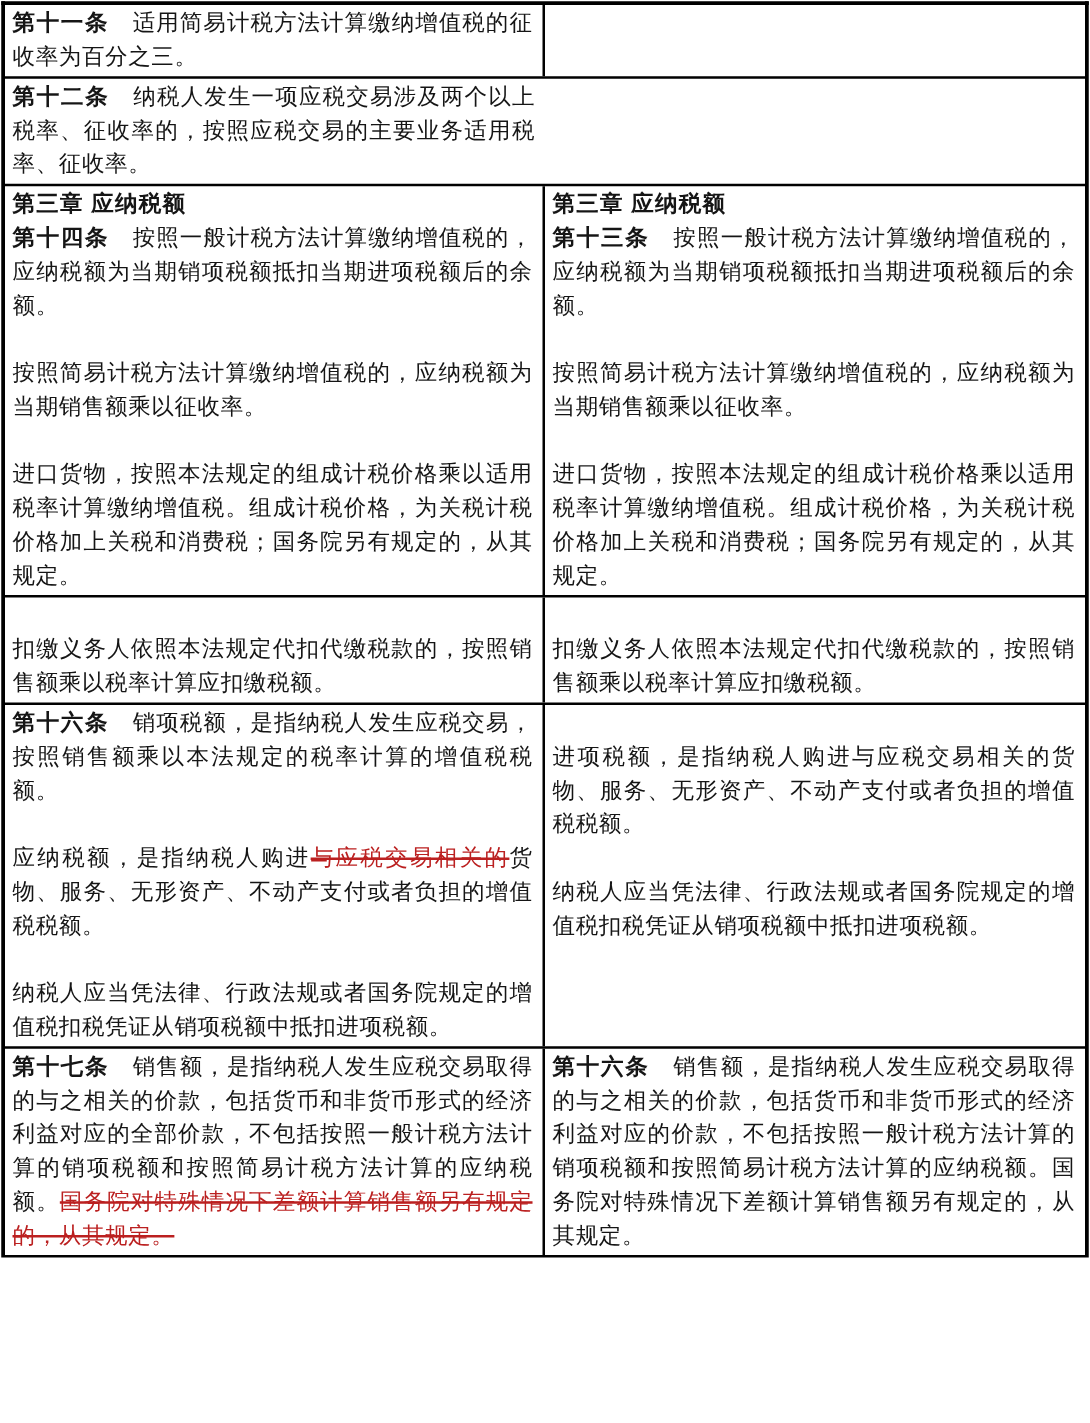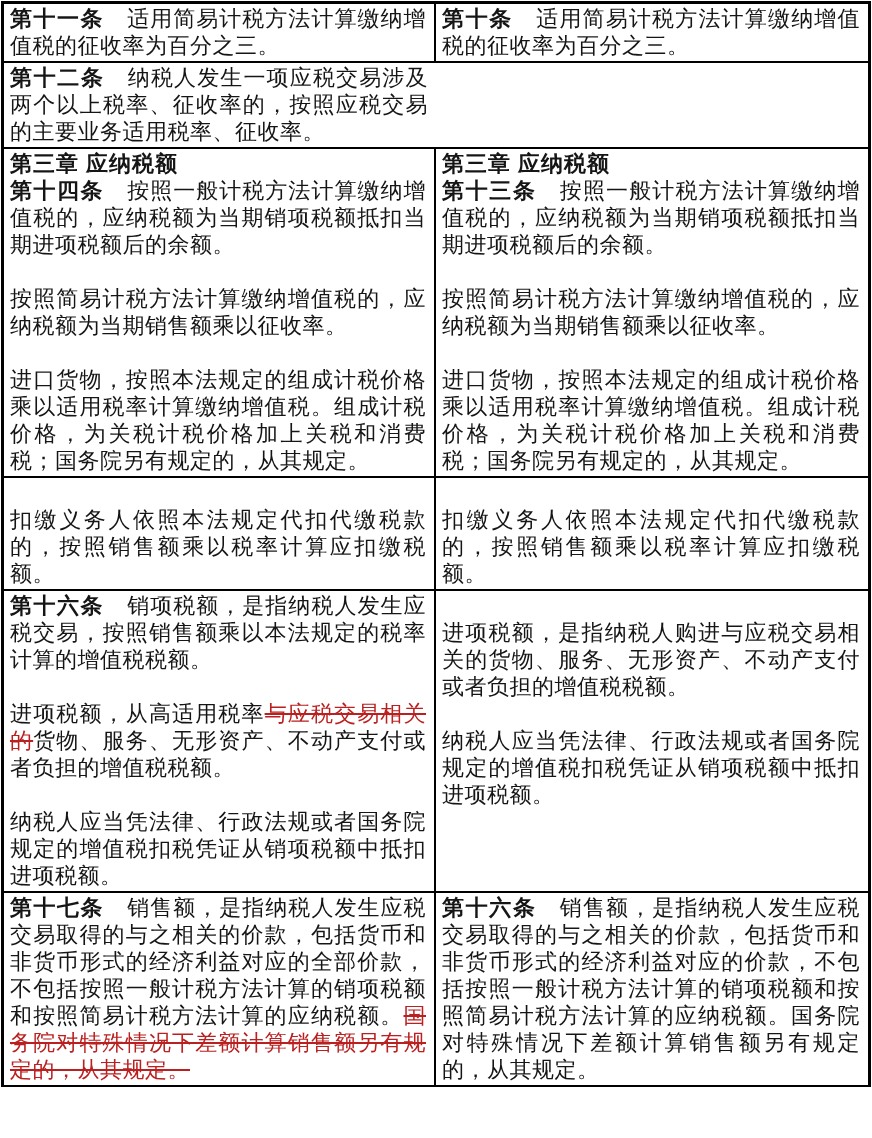--- a/index.html
+++ b/index.html
@@ -20,21 +20,21 @@
   }
   .row {
     display: flex;
     align-items: stretch;
     border-bottom: 2px solid var(--line, #000000);
   }
   .cell {
     box-sizing: border-box;
     width: 50%;
     padding: 1px 8px 2px 6px;
-    font-size: 22px;
+    font-size: 18px;
     line-height: 27px;
     text-align: justify;
     text-justify: inter-character;
     letter-spacing: 0.5px;
   }
   .cell.left { border-right: 2px solid var(--line, #000000); }
   .para { margin: 0; }
   .para.blank { height: 27px; }
   .seg-lead {
     font-weight: bold;
@@ -50,23 +50,20 @@
   }
 </style>
 </head>
 <body>
 
 <div class="page">
   <div class="cmp-table" id="cmp-table">
       <div class="row">
         <div class="cell left">
           <p class="para"><span class="seg-lead">第十一条</span><span class="seg-text">　适用简易计税方法计算缴纳增值税的征收率为百分之三。</span></p>
-        </div>
-        <div class="cell right">
-          <p class="para"><span class="seg-lead">第十条</span><span class="seg-text">　适用简易计税方法计算缴纳增值税的征收率为百分之三。</span></p>
         </div>
       </div>
       <div class="row">
         <div class="cell right">
           <p class="para"><span class="seg-lead">第十二条</span><span class="seg-text">　纳税人发生一项应税交易涉及两个以上税率、征收率的，按照应税交易的主要业务适用税率、征收率。</span></p>
         </div>
       </div>
       <div class="row">
         <div class="cell left">
           <p class="para"><span class="seg-lead">第三章 应纳税额</span></p>
@@ -92,21 +89,21 @@
         </div>
         <div class="cell right">
           <p class="para blank"></p>
           <p class="para"><span class="seg-text">扣缴义务人依照本法规定代扣代缴税款的，按照销售额乘以税率计算应扣缴税额。</span></p>
         </div>
       </div>
       <div class="row">
         <div class="cell left">
           <p class="para"><span class="seg-lead">第十六条</span><span class="seg-text">　销项税额，是指纳税人发生应税交易，按照销售额乘以本法规定的税率计算的增值税税额。</span></p>
           <p class="para blank"></p>
-          <p class="para"><span class="seg-text">进项税额，从高适用税率</span><span class="seg-del">与应税交易相关的</span><span class="seg-text">货物、服务、无形资产、不动产支付或者负担的增值税税额。</span></p>
+          <p class="para"><span class="seg-text">应纳税额，是指纳税人购进</span><span class="seg-del">与应税交易相关的</span><span class="seg-text">货物、服务、无形资产、不动产支付或者负担的增值税税额。</span></p>
           <p class="para blank"></p>
           <p class="para"><span class="seg-text">纳税人应当凭法律、行政法规或者国务院规定的增值税扣税凭证从销项税额中抵扣进项税额。</span></p>
         </div>
         <div class="cell right">
           <p class="para blank"></p>
           <p class="para"><span class="seg-text">进项税额，是指纳税人购进与应税交易相关的货物、服务、无形资产、不动产支付或者负担的增值税税额。</span></p>
           <p class="para blank"></p>
           <p class="para"><span class="seg-text">纳税人应当凭法律、行政法规或者国务院规定的增值税扣税凭证从销项税额中抵扣进项税额。</span></p>
         </div>
       </div>

